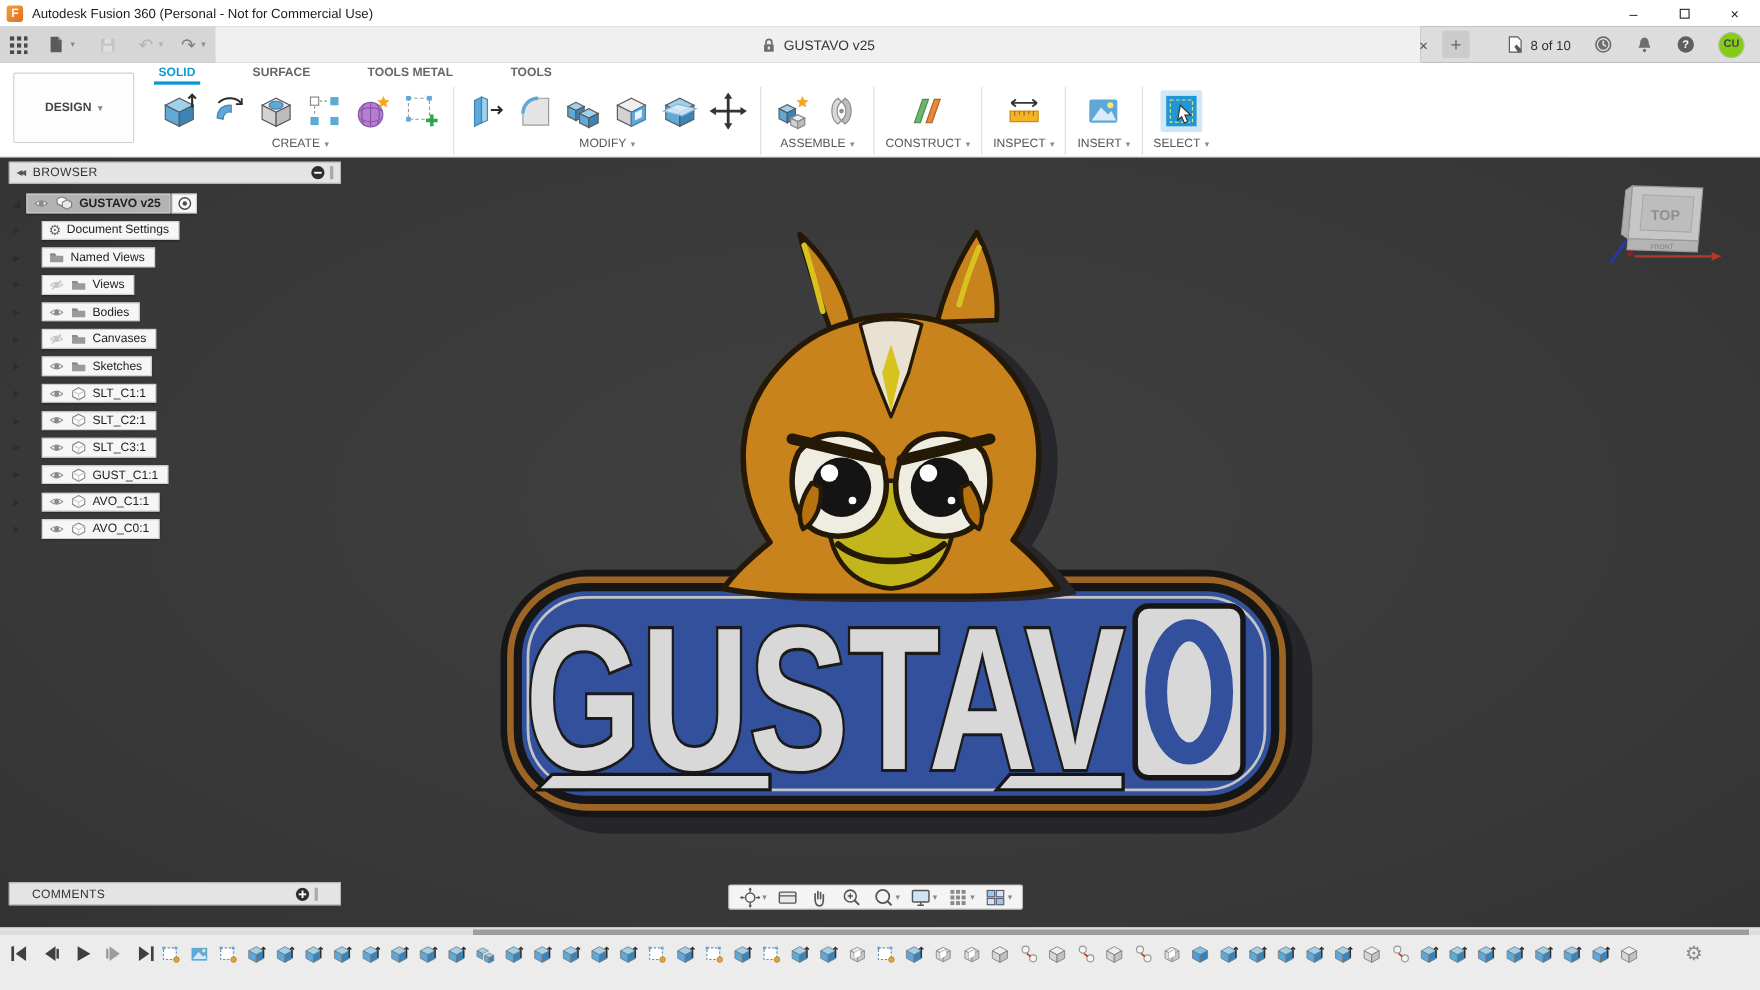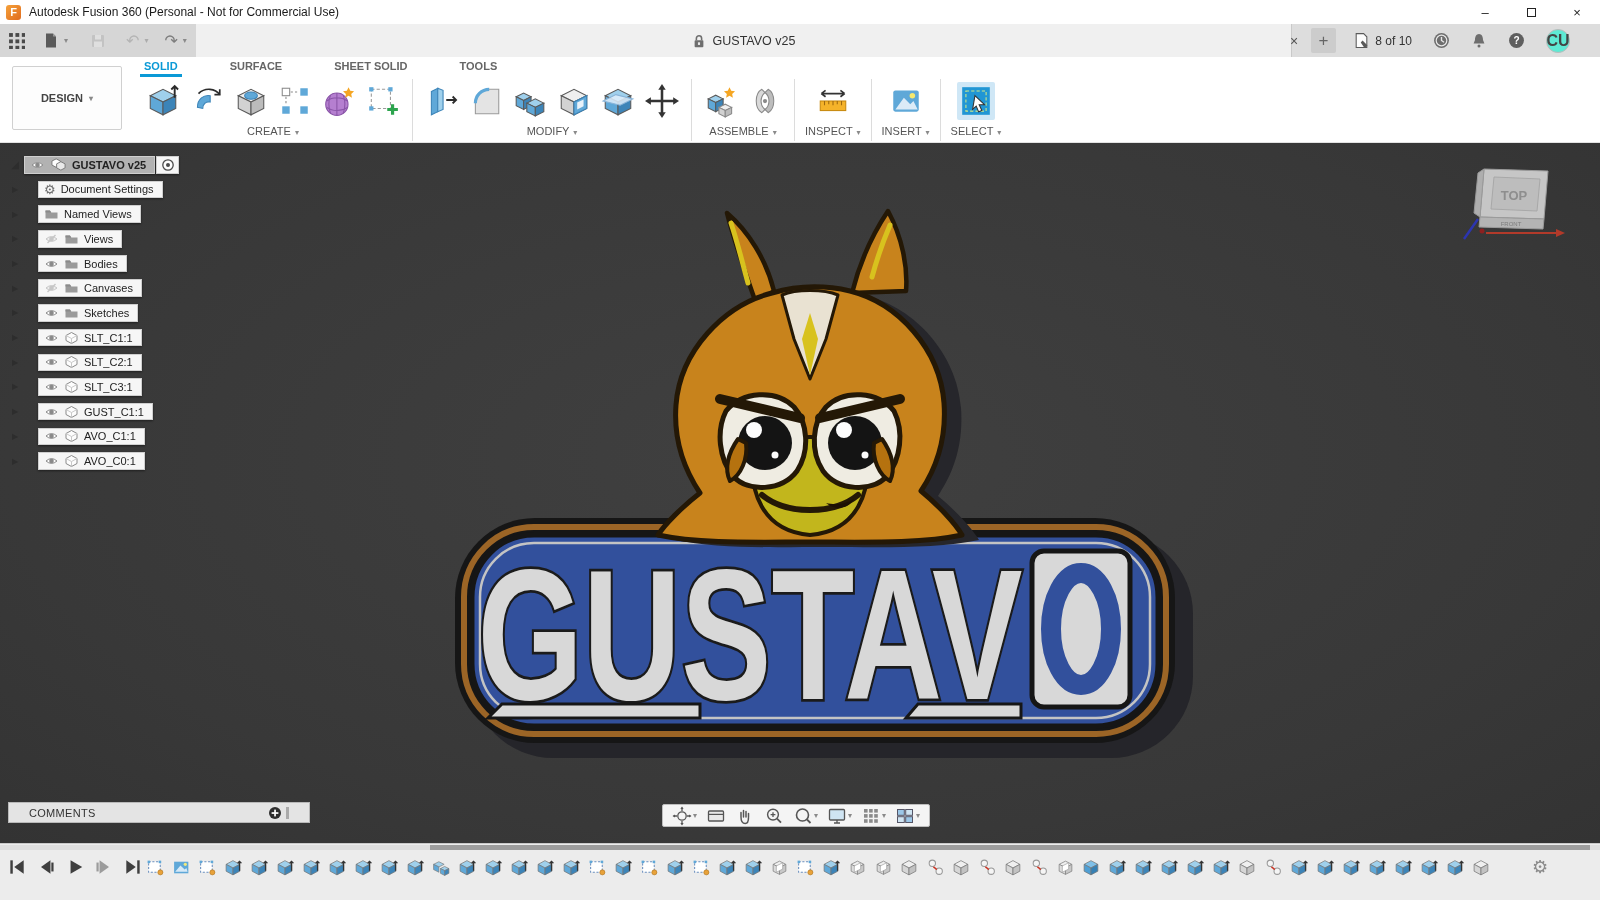--- a/index.html
+++ b/index.html
@@ -29,24 +29,24 @@
   #doc-tab { position:absolute; left:196px; top:0; width:1096px; height:33px;
     background:#f0f0f0; border-right:1px solid #c9c9c9; display:flex;
     align-items:center; justify-content:center; gap:7px; }
   #doc-tab-title { font-size:12.5px; color:#333; }
   #tab-close { position:absolute; left:1283px; top:6px; width:22px; height:22px;
     font-size:14px; color:#555; display:flex; align-items:center; justify-content:center; }
   #tab-new { position:absolute; left:1311px; top:4px; width:25px; height:25px;
     background:#cccccc; border-radius:2px; color:#666; font-size:17px;
     display:flex; align-items:center; justify-content:center; }
   #topbar-right { position:absolute; right:0; top:0; height:33px; display:flex;
-    align-items:center; gap:21px; padding-right:30px; }
+    align-items:center; gap:21px; padding-right:14px; }
   #job-status { display:flex; align-items:center; gap:5px; font-size:12px; color:#333; }
-  #avatar { width:24px; height:24px; border-radius:50%; background:#5eead4;
-    border:1px solid #bbb; color:#444; font-size:16px; font-weight:bold;
+  #avatar { width:24px; height:24px; border-radius:50%; background:#84cc16;
+    border:1px solid #bbb; color:#444; font-size:10px; font-weight:bold;
     display:flex; align-items:center; justify-content:center; }
 
   
   #ribbon { position:absolute; left:0; top:57px; width:1600px; height:86px;
     background:#ffffff; border-bottom:1px solid #e2e2e2; z-index:48; }
   #design-btn { position:absolute; left:12px; top:9px; width:110px; height:64px;
     border:1px solid #d0d0d0; border-radius:2px; background:#fdfdfd;
     display:flex; align-items:center; justify-content:center; gap:5px;
     font-size:11px; font-weight:bold; color:#444; }
   #ribbon-tabs { position:absolute; left:140px; top:1px; height:19px; display:flex; gap:44px; }
@@ -222,21 +222,21 @@
 </div>
 
 <div id="ribbon">
   <div id="design-btn">
     <span>DESIGN</span>
     <span class="caret">▾</span>
   </div>
   <div id="ribbon-tabs">
       <div class="rtab active">SOLID</div>
       <div class="rtab">SURFACE</div>
-      <div class="rtab">SHEET SOLID</div>
+      <div class="rtab">TOOLS METAL</div>
       <div class="rtab">TOOLS</div>
     </div>
   <div id="ribbon-groups">
       <div class="rgroup">
         <div class="ricons">
           <span class="ricon">
             <svg width="34" height="34" viewBox="0 0 32 32">
               <polygon points="4,11 16,5 28,11 16,17" fill="#9fd0ec" stroke="#5a5a5a" stroke-width="1"></polygon>
               <polygon points="4,11 16,17 16,29 4,23" fill="#5fa8d8" stroke="#5a5a5a" stroke-width="1"></polygon>
               <polygon points="28,11 16,17 16,29 28,23" fill="#3c84b8" stroke="#5a5a5a" stroke-width="1"></polygon>
@@ -355,20 +355,31 @@
           </span>
           <span class="ricon">
             <svg width="34" height="34" viewBox="0 0 32 32">
               <path d="M13 5 C6 9 6 23 13 27 L16 24 C11 20 11 12 16 8 Z" fill="#d9d9d9" stroke="#8a8a8a"></path>
               <path d="M19 5 C26 9 26 23 19 27 L16 24 C21 20 21 12 16 8 Z" fill="#bdbdbd" stroke="#8a8a8a"></path>
               <circle cx="16" cy="16" r="2" fill="#8a8a8a"></circle>
             </svg>
           </span>
         </div>
         <div class="rlabel">ASSEMBLE <span class="caret">▾</span></div>
+      </div>
+      <div class="rgroup">
+        <div class="ricons">
+          <span class="ricon">
+            <svg width="34" height="34" viewBox="0 0 32 32">
+              <polygon points="5,26 12,6 17,6 10,26" fill="#69b86a" stroke="#4a8a4b"></polygon>
+              <polygon points="15,26 22,6 27,6 20,26" fill="#e8883a" stroke="#b06020"></polygon>
+            </svg>
+          </span>
+        </div>
+        <div class="rlabel">CONSTRUCT <span class="caret">▾</span></div>
       </div>
       <div class="rgroup">
         <div class="ricons">
           <span class="ricon">
             <svg width="34" height="34" viewBox="0 0 32 32">
               <path d="M5 9 H27 M5 9 l4-3 M5 9 l4 3 M27 9 l-4-3 M27 9 l-4 3" fill="none" stroke="#333" stroke-width="1.6"></path>
               <rect x="4" y="16" width="24" height="9" fill="#f5b32a" stroke="#c88a10"></rect>
               <path d="M8 16 v4 M12 16 v3 M16 16 v4 M20 16 v3 M24 16 v4" stroke="#a06a10"></path>
             </svg>
           </span>
@@ -455,20 +466,33 @@
       <path d="M 720 256 L 800 275" stroke="#241806" stroke-width="10" stroke-linecap="round"></path>
       <path d="M 900 256 L 820 275" stroke="#241806" stroke-width="10" stroke-linecap="round"></path>
       <path d="M 762 352 C 786 372, 834 372, 858 352" fill="none" stroke="#241806" stroke-width="6" stroke-linecap="round"></path>
       <path d="M 826 360 C 836 368, 848 366, 854 356 C 844 362, 834 362, 826 360 Z" fill="#1c1004"></path>
       <path d="M 738 296 C 728 310, 724 326, 730 338 C 741 332, 748 316, 746 300 Z" fill="#b5720f" stroke="#241806" stroke-width="4"></path>
       <path d="M 882 296 C 892 310, 896 326, 890 338 C 879 332, 872 316, 874 300 Z" fill="#b5720f" stroke="#241806" stroke-width="4"></path>
     </g>
   </svg>
 
   <div id="browser-panel">
+    <div id="browser-header">
+      <span class="collapse-glyph">◀◀</span>
+      <span class="panel-title">BROWSER</span>
+      <span class="panel-right">
+        <span style="display:inline-flex">
+            <svg width="14" height="14" viewBox="0 0 14 14">
+              <circle cx="7" cy="7" r="6" fill="#2e2e2e"></circle>
+              <rect x="3.6" y="6.2" width="6.8" height="1.7" fill="#fff"></rect>
+            </svg>
+          </span>
+        <span class="grip"></span>
+      </span>
+    </div>
     <div id="browser-rows">
         <div class="brow">
           <span class="b-exp root">◢</span>
           <div class="bchip rootchip">
             <span style="display: inline-flex;">
               <svg width="15" height="14" viewBox="0 0 14 14">
                 <path d="M1.5 7 Q7 2.2 12.5 7 Q7 11.8 1.5 7 Z" fill="#fdfdfd" stroke="#8a8a8a"></path>
                 <circle cx="7" cy="7" r="2.3" fill="#8a8a8a"></circle>
               </svg>
             </span>

